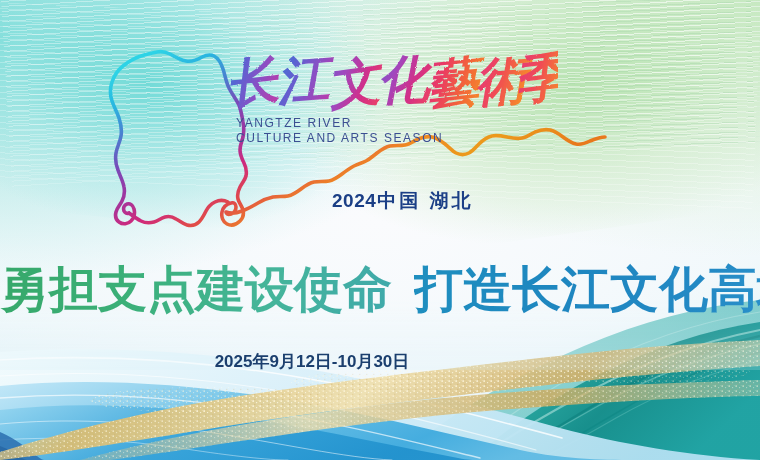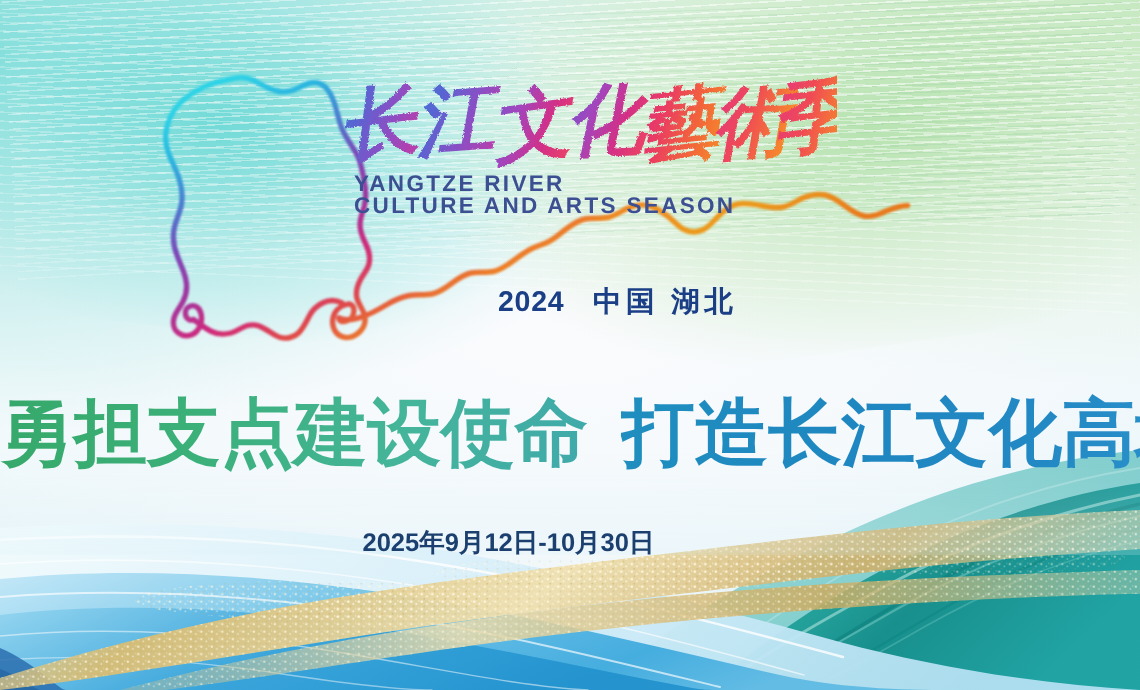--- a/index.html
+++ b/index.html
@@ -76,32 +76,32 @@
 
   
   .calli {
     position:absolute; left:228px; top:44px;
     width:330px; height:78px;
   }
   .calli svg { width:100%; height:100%; display:block; }
 
   .en-sub {
     position:absolute; left:236px; top:116px;
-    font-size:15px; font-weight:bold; letter-spacing:1.55px;
+    font-size:12px; font-weight:normal; letter-spacing:1.55px;
     line-height:14.5px; color:#3c4f92;
     white-space:pre-line;
   }
 
   .place {
     position:absolute; left:332px; top:188px;
     font-size:19px; font-weight:bold; letter-spacing:0.5px;
     color:#1b3f86;
   }
   .place .yr { letter-spacing:0.5px; }
-  .place .cn { margin-left:19px; letter-spacing:3px; }
+  .place .cn { margin-left:1px; letter-spacing:3px; }
 
   .headline {
     position:absolute; left:0; top:258px; width:760px;
     text-align:center;
     font-size:49px; font-weight:bold; line-height:62px;
     letter-spacing:0px; white-space:nowrap;
   }
   .headline .h-a {
     background:linear-gradient(100deg,#36a86a 0%,#3bb079 34%,#45b59a 68%,#3fa9ab 100%);
     -webkit-background-clip:text; background-clip:text;
@@ -112,21 +112,20 @@
     background:linear-gradient(100deg,#1f8fbf 0%,#1e86c0 40%,#2389c4 72%,#2c93cd 100%);
     -webkit-background-clip:text; background-clip:text;
     -webkit-text-fill-color:transparent; color:transparent;
   }
 
   .dates {
     position:absolute; left:0; top:350px; width:624px;
     text-align:center;
     font-size:17px; font-weight:bold; letter-spacing:0px;
     color:#1b3f6e;
-    margin-left:27px;
   }
 </style>
 </head>
 <body>
 
 <div id="poster">
 
   <div class="aqua-sweep"></div>
   <div class="green-sweep"></div>
   <div class="lines lines-c"></div>

